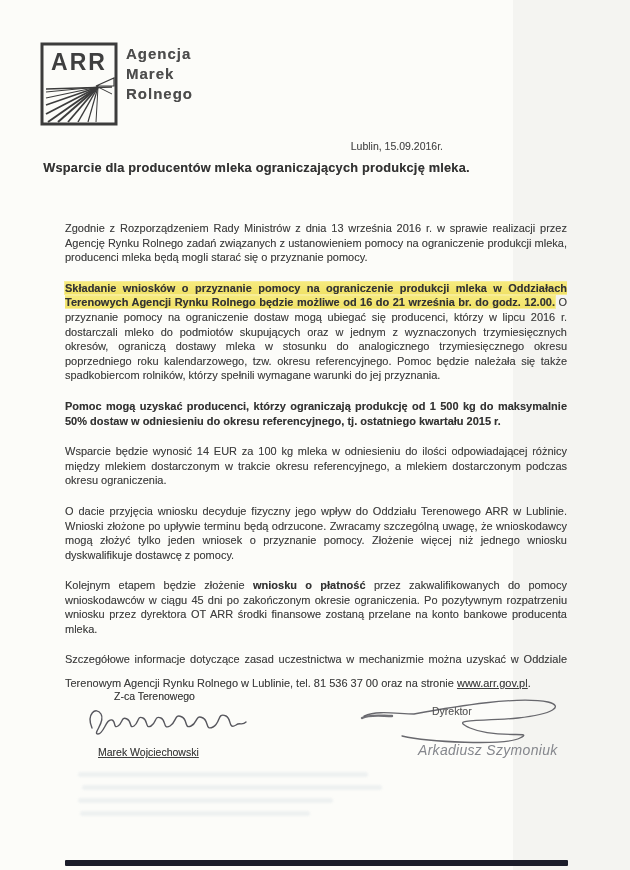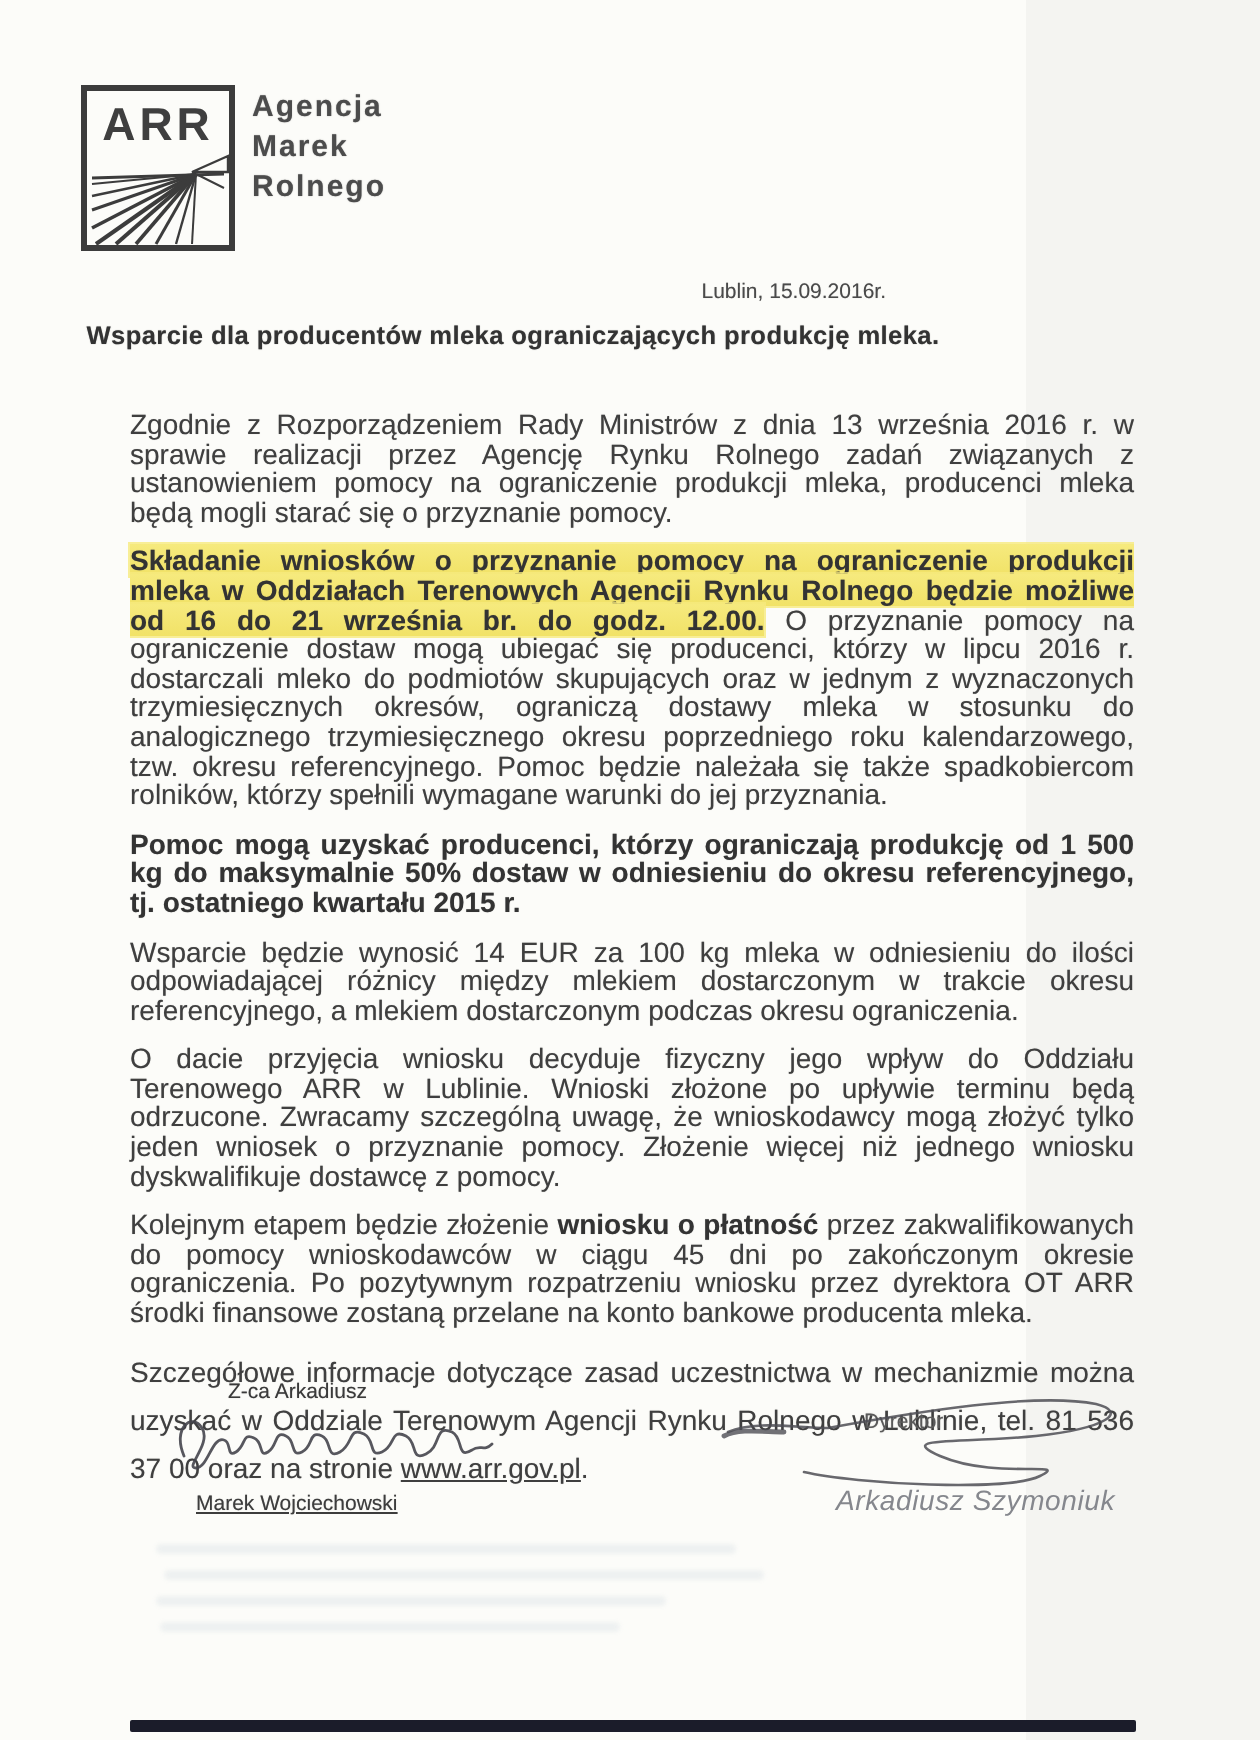--- a/index.html
+++ b/index.html
@@ -37,22 +37,22 @@
     text-align:center;font-weight:bold;
     font-size:12.8px;color:#333;
     letter-spacing:.2px;
     text-shadow:0 0 .5px rgba(50,50,50,.5);
   }
   
   .doc-body{
     position:absolute;top:205px;left:65px;width:502px;
   }
   .para{
-    margin:0 0 10px 0;
-    font-size:14px;line-height:14.6px;
+    margin:16px 0 10px 0;
+    font-size:11px;line-height:14.6px;
     text-align:justify;
     color:#3f3f3f;
     text-shadow:0 0 .4px rgba(70,70,70,.45);
   }
   .para.loose{line-height:24px;margin-top:1px;}
   .para .b{font-weight:bold;color:#333;}
   .para .hl{
     background:linear-gradient(180deg,#f6ea7e 0%,#f1e267 100%);
     box-shadow:0 0 0 1px rgba(246,234,126,.8);
   }
@@ -137,21 +137,21 @@
       <p class="para"><span>Zgodnie z Rozporządzeniem Rady Ministrów z dnia 13 września 2016 r. w sprawie realizacji przez Agencję Rynku Rolnego zadań związanych z ustanowieniem pomocy na ograniczenie produkcji mleka, producenci mleka będą mogli starać się o przyznanie pomocy.</span></p>
       <p class="para"><span class="b hl">Składanie wniosków o przyznanie pomocy na ograniczenie produkcji mleka w Oddziałach Terenowych Agencji Rynku Rolnego będzie możliwe od 16 do 21 września br. do godz. 12.00.</span><span> O przyznanie pomocy na ograniczenie dostaw mogą ubiegać się producenci, którzy w lipcu 2016 r. dostarczali mleko do podmiotów skupujących oraz w jednym z wyznaczonych trzymiesięcznych okresów, ograniczą dostawy mleka w stosunku do analogicznego trzymiesięcznego okresu poprzedniego roku kalendarzowego, tzw. okresu referencyjnego. Pomoc będzie należała się także spadkobiercom rolników, którzy spełnili wymagane warunki do jej przyznania.</span></p>
       <p class="para"><span class="b">Pomoc mogą uzyskać producenci, którzy ograniczają produkcję od 1 500 kg do maksymalnie 50% dostaw w odniesieniu do okresu referencyjnego, tj. ostatniego kwartału 2015 r.</span></p>
       <p class="para"><span>Wsparcie będzie wynosić 14 EUR za 100 kg mleka w odniesieniu do ilości odpowiadającej różnicy między mlekiem dostarczonym w trakcie okresu referencyjnego, a mlekiem dostarczonym podczas okresu ograniczenia.</span></p>
       <p class="para"><span>O dacie przyjęcia wniosku decyduje fizyczny jego wpływ do Oddziału Terenowego ARR w Lublinie. Wnioski złożone po upływie terminu będą odrzucone. Zwracamy szczególną uwagę, że wnioskodawcy mogą złożyć tylko jeden wniosek o przyznanie pomocy. Złożenie więcej niż jednego wniosku dyskwalifikuje dostawcę z pomocy.</span></p>
       <p class="para"><span>Kolejnym etapem będzie złożenie </span><span class="b">wniosku o płatność</span><span> przez zakwalifikowanych do pomocy wnioskodawców w ciągu 45 dni po zakończonym okresie ograniczenia. Po pozytywnym rozpatrzeniu wniosku przez dyrektora OT ARR środki finansowe zostaną przelane na konto bankowe producenta mleka.</span></p>
       <p class="para loose"><span>Szczegółowe informacje dotyczące zasad uczestnictwa w mechanizmie można uzyskać w Oddziale Terenowym Agencji Rynku Rolnego w Lublinie, tel. 81 536 37 00 oraz na stronie </span><span class="u">www.arr.gov.pl</span><span>.</span></p>
     </div>
 
   <div class="sig-left">
-    <div class="sig-title">Z-ca Arkadiusz</div>
+    <div class="sig-title">Z-ca Terenowego</div>
     <svg width="170" height="40" viewBox="0 0 170 40">
       <path d="M10,28 C4,14 14,6 19,14 C24,22 10,34 16,34 C22,34 24,18 30,20 C34,21 31,29 36,26 C41,23 39,16 45,19 C50,21 47,29 52,26 C57,23 55,15 61,18 C66,20 63,29 69,26 C75,23 72,15 79,18 C84,20 81,30 88,26 C95,22 92,13 100,17 C106,20 102,29 109,26 C116,23 113,14 121,18 C127,21 123,31 131,27 C139,23 135,12 144,16 C150,19 146,30 154,25 C158,22 160,26 164,22" fill="none" stroke="#45454c" stroke-width="1.4" stroke-linecap="round" opacity=".9"></path>
     </svg>
     <div class="sig-name">Marek Wojciechowski</div>
   </div>
 
   <div class="sig-right">
     <div class="sig-title">Dyrektor</div>
     <svg width="210" height="64" viewBox="0 0 210 64">
       <path d="M6,24 C20,18 40,22 56,22 C100,14 160,4 190,10 C206,14 196,22 160,26 C120,30 90,26 112,36 C140,48 178,38 162,46 C146,54 70,50 44,44" fill="none" stroke="#4d4d55" stroke-width="1.3" stroke-linecap="round" opacity=".85"></path>

